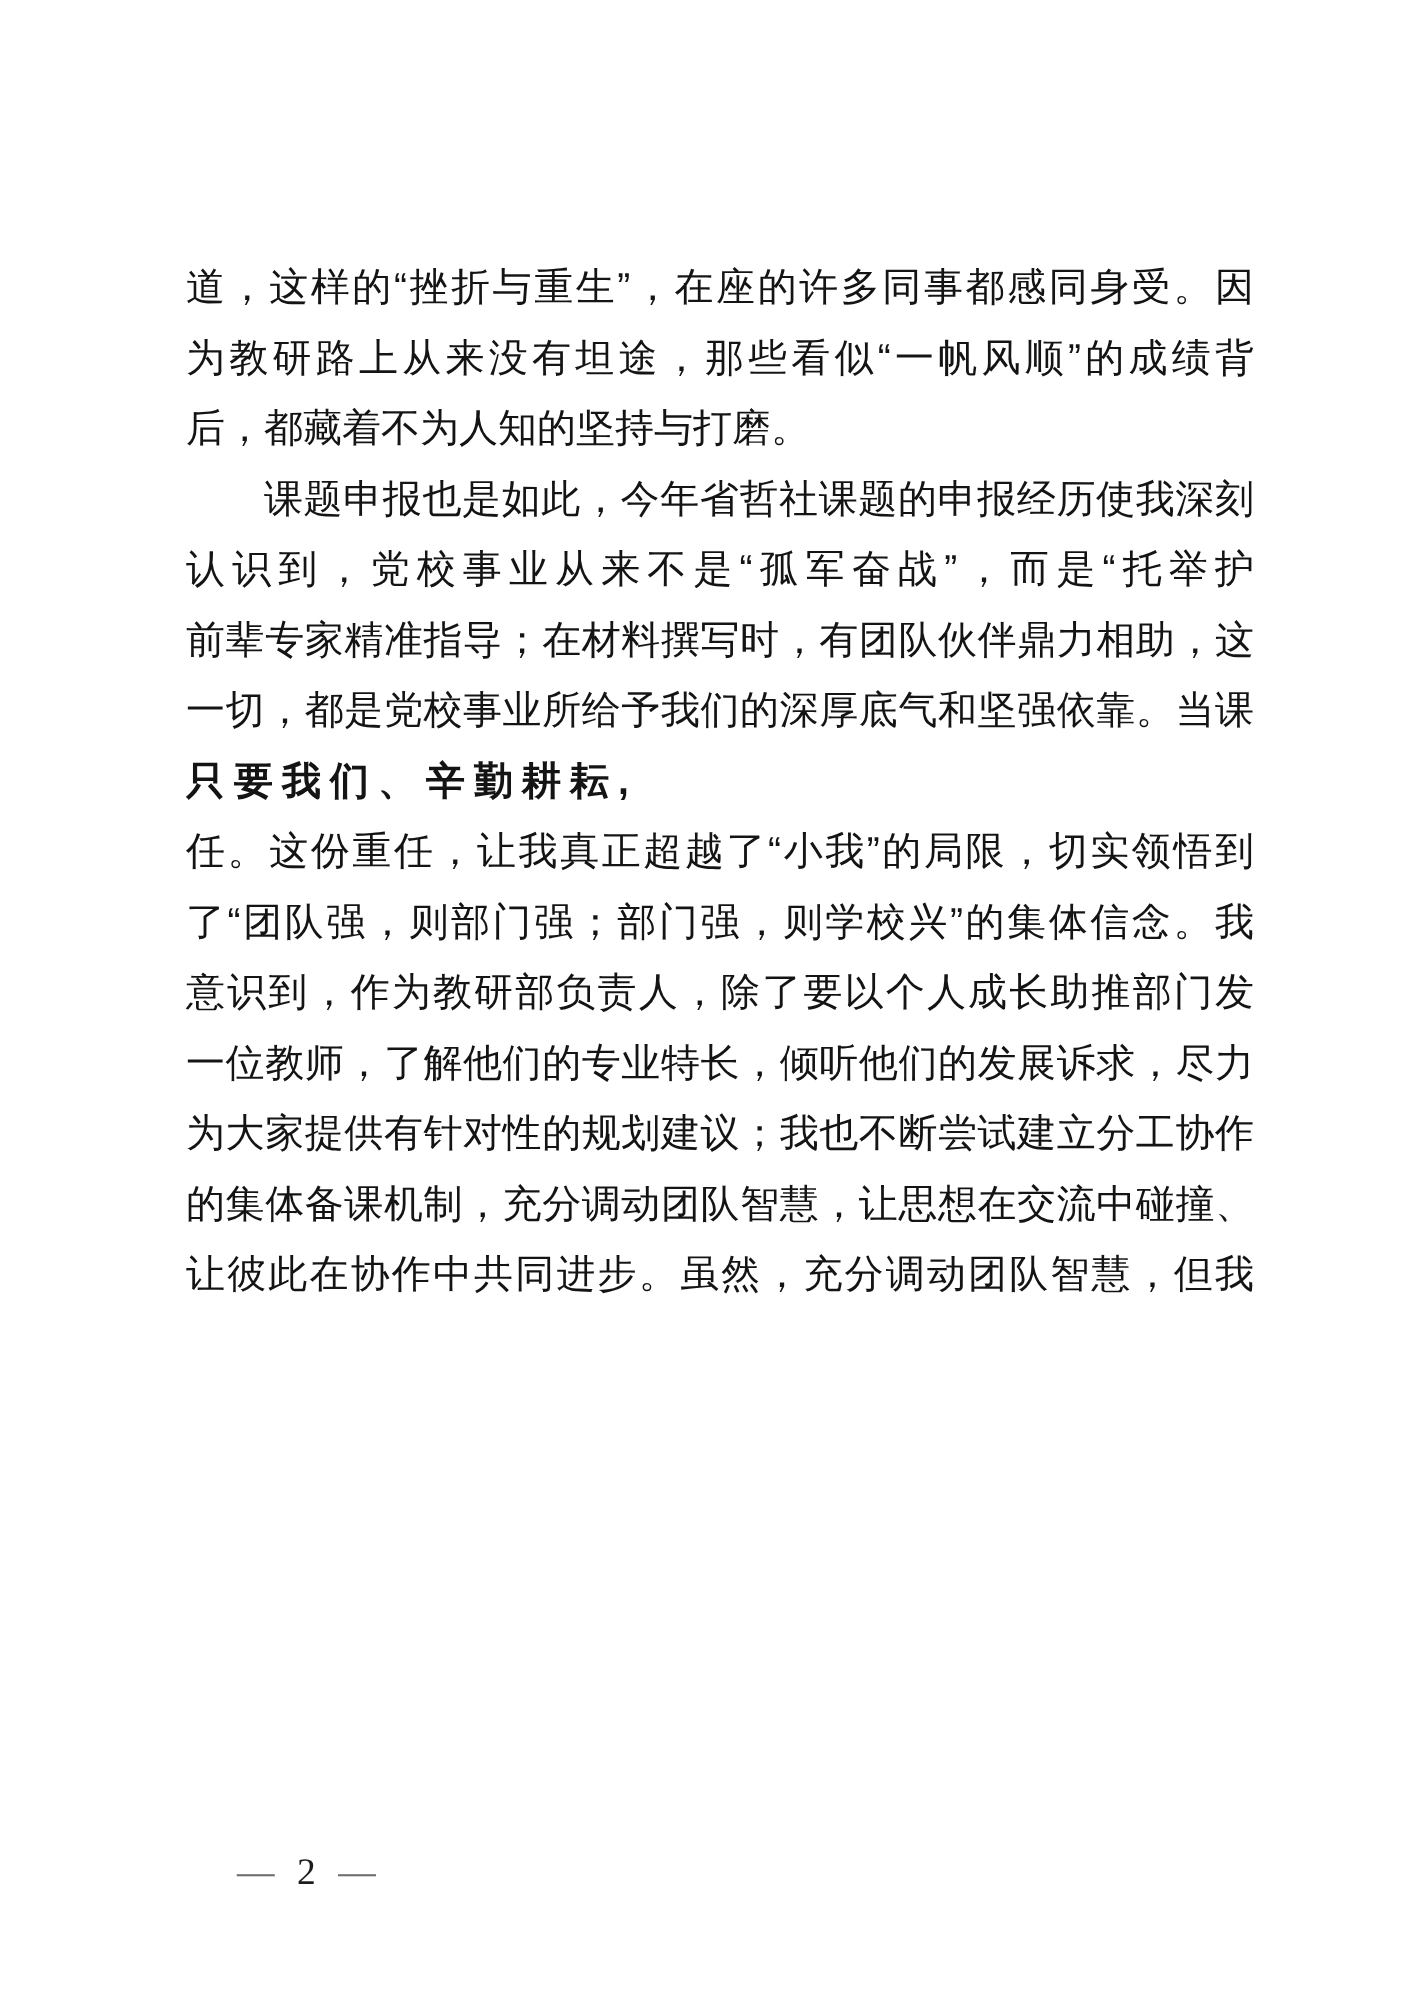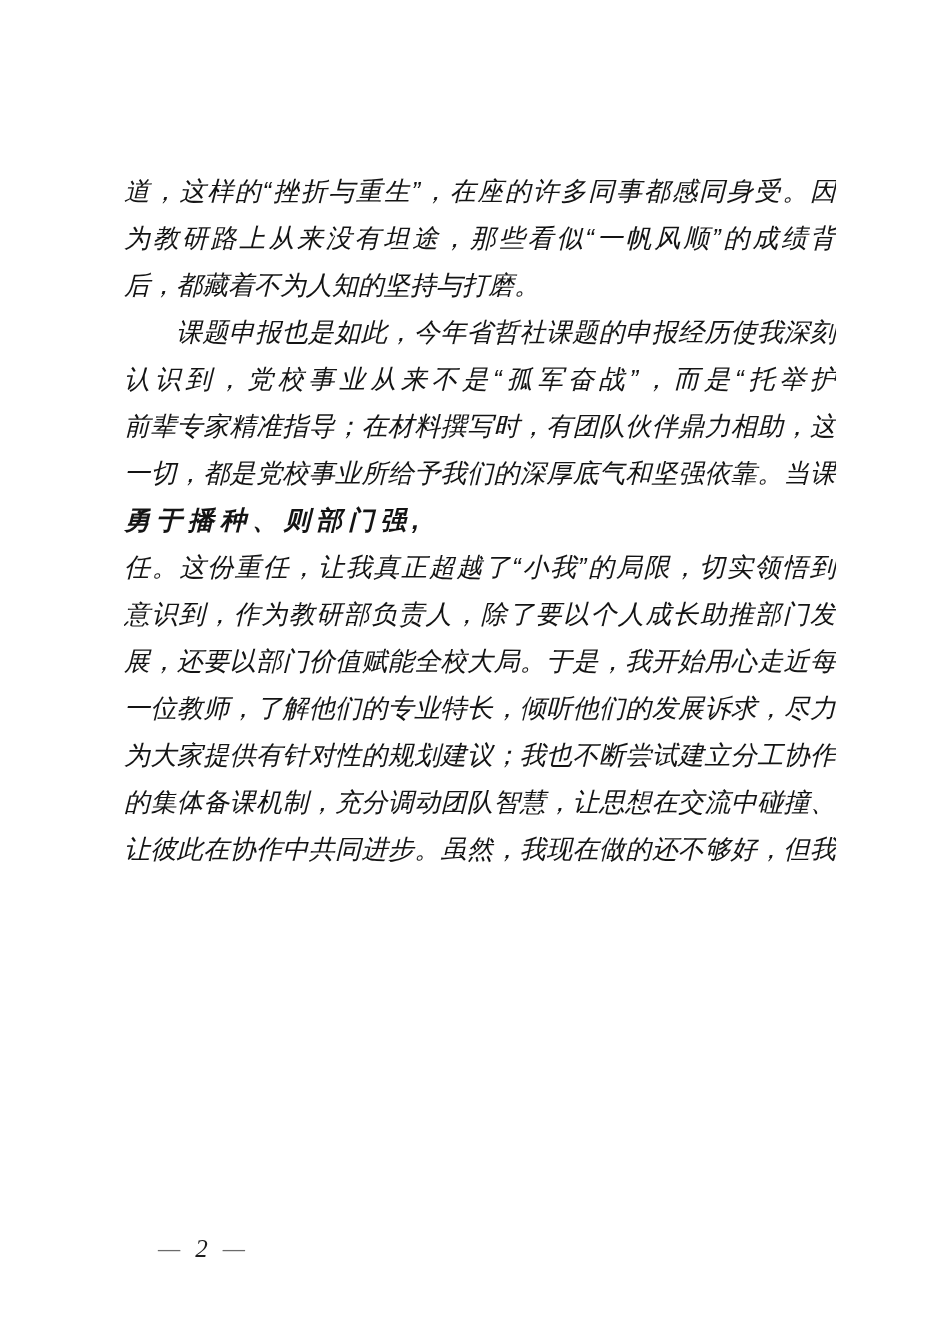--- a/index.html
+++ b/index.html
@@ -8,21 +8,20 @@
     background: #ffffff;
   }
   .page {
     position: relative;
     width: 950px;
     height: 1344px;
     background: #ffffff;
     overflow: hidden;
     font-family: "Liberation Sans", sans-serif;
     color: #141414;
-    font-style: italic;
   }
   .text-block {
     position: absolute;
     left: 124px;
     top: 168px;
     width: 712px;
   }
   .line {
     height: 47px;
     line-height: 47px;
@@ -66,25 +65,25 @@
 
   <div class="text-block">
 
   <div class="line justified">道，这样的“挫折与重生”，在座的许多同事都感同身受。因</div>
       <div class="line justified">为教研路上从来没有坦途，那些看似“一帆风顺”的成绩背</div>
       <div class="line">后，都藏着不为人知的坚持与打磨。</div>
       <div class="line justified indent">课题申报也是如此，今年省哲社课题的申报经历使我深刻</div>
       <div class="line justified">认识到，党校事业从来不是“孤军奋战”，而是“托举护</div>
       <div class="line justified">前辈专家精准指导；在材料撰写时，有团队伙伴鼎力相助，这</div>
       <div class="line justified">一切，都是党校事业所给予我们的深厚底气和坚强依靠。当课</div>
-      <div class="line bold">勇于播种、则部门强,</div>
+      <div class="line bold">只要我们、辛勤耕耘,</div>
       <div class="line justified">任。这份重任，让我真正超越了“小我”的局限，切实领悟到</div>
+      <div class="line justified">了“团队强，则部门强；部门强，则学校兴”的集体信念。我</div>
       <div class="line justified">意识到，作为教研部负责人，除了要以个人成长助推部门发</div>
-      <div class="line justified">展，还要以部门价值赋能全校大局。于是，我开始用心走近每</div>
       <div class="line justified">一位教师，了解他们的专业特长，倾听他们的发展诉求，尽力</div>
       <div class="line justified">为大家提供有针对性的规划建议；我也不断尝试建立分工协作</div>
       <div class="line justified">的集体备课机制，充分调动团队智慧，让思想在交流中碰撞、</div>
-      <div class="line justified">让彼此在协作中共同进步。虽然，我现在做的还不够好，但我</div>
+      <div class="line justified">让彼此在协作中共同进步。虽然，充分调动团队智慧，但我</div>
     </div>
 
   <div class="footer"><span class="dash">—</span><span class="num">2</span><span class="dash">—</span></div>
 
 </div>
 
 </body></html>

